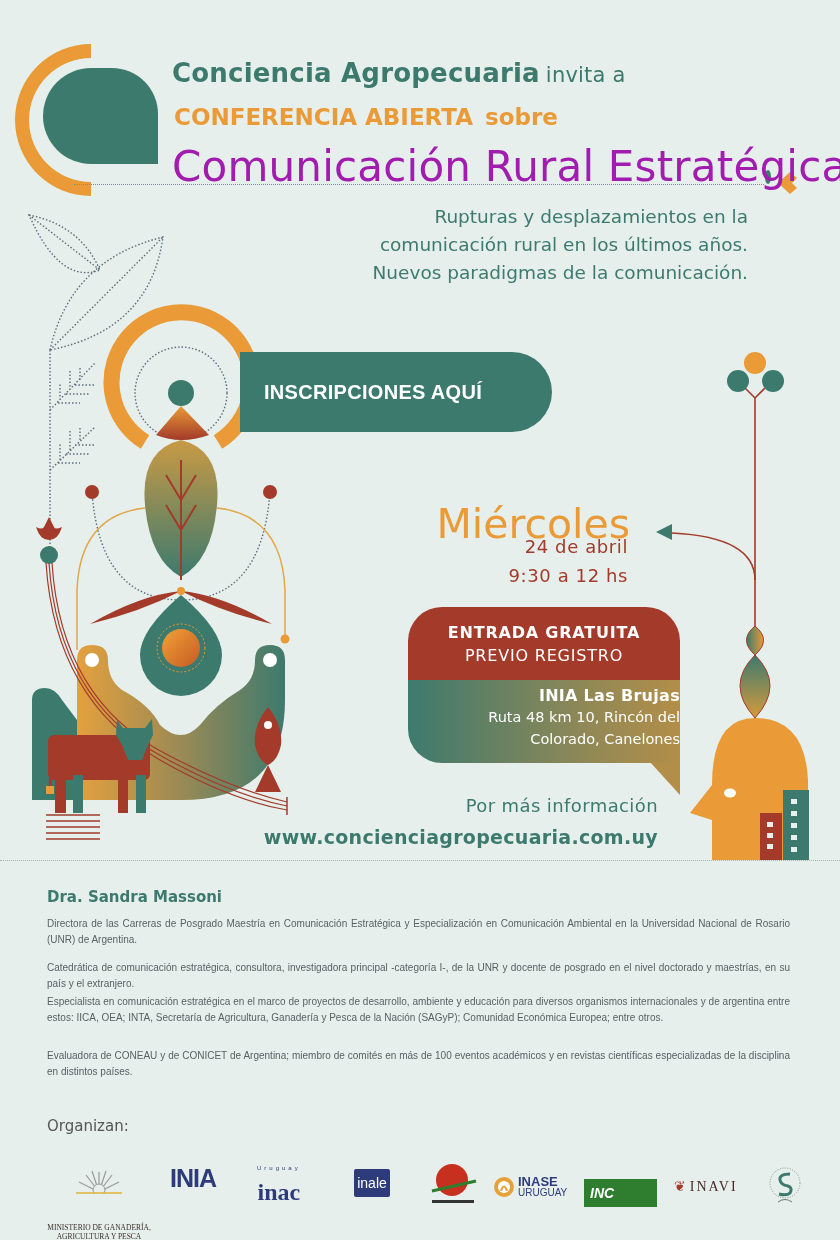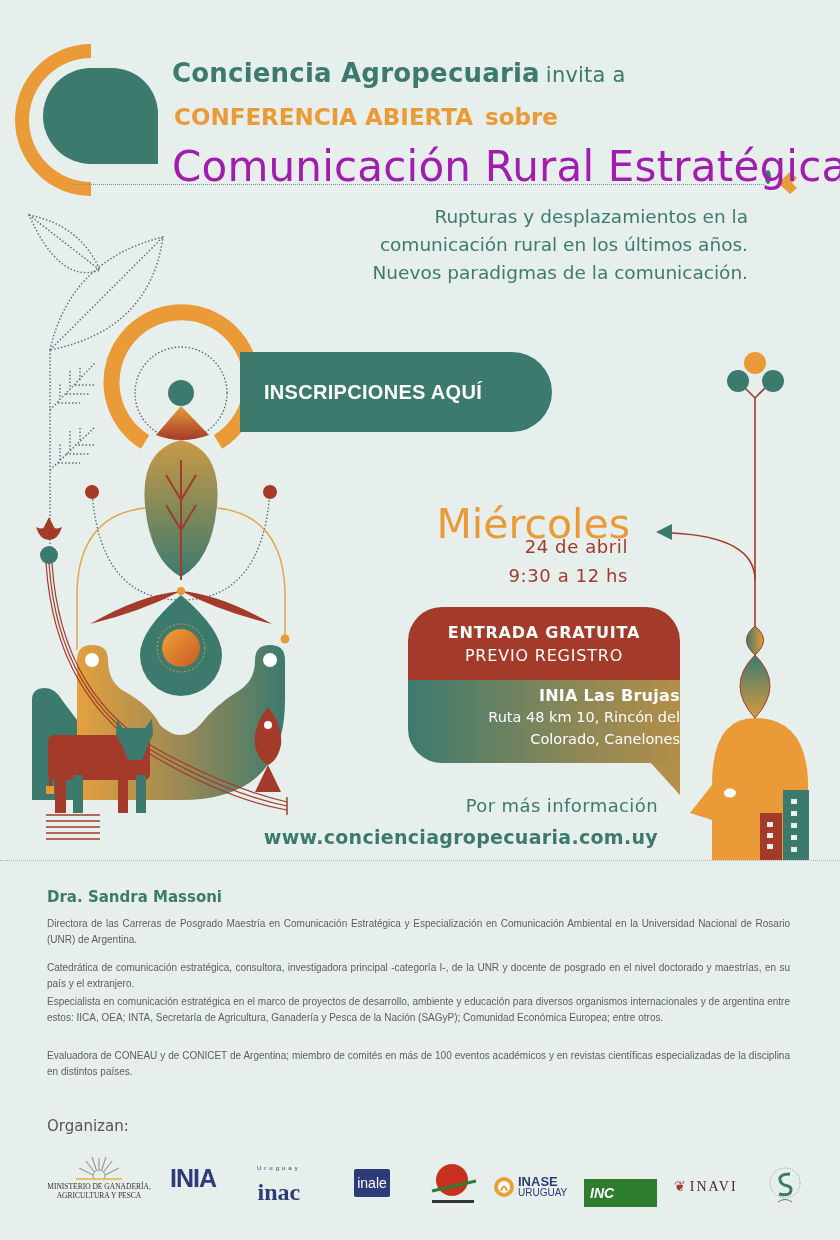--- a/index.html
+++ b/index.html
@@ -35,21 +35,21 @@
   .bottom-rule { left: 0; top: 860px; width: 840px; border-top: 1.5px dotted #a8b6b1; }
 
   
   .bio-name { left: 47px; top: 888px; font-size: 15px; font-weight: bold; color: #3d7a6e; }
   .bio { left: 47px; width: 743px; font-family: "Liberation Sans", sans-serif; font-size: 10px; line-height: 16px; color: #5a5f62; text-align: justify; }
   .b1 { top: 916px; } .b2 { top: 960px; } .b3 { top: 994px; } .b4 { top: 1048px; }
 
   .org-label { left: 47px; top: 1117px; font-size: 15px; color: #555; }
   .logos { left: 44px; top: 1150px; width: 770px; height: 60px; }
   .logo { position: absolute; display: flex; flex-direction: column; align-items: center; justify-content: center; }
-  .mgap { left: 0; top: 4px; width: 110px; }
+  .mgap { left: 0; top: 18px; width: 110px; gap: 27px; }
   .mgap .txt { font-family: "Liberation Serif", serif; font-size: 7.5px; color: #3a2f2a; text-align: center; line-height: 9px; margin-top: 2px; }
   .inia { left: 126px; top: 14px; font-family: "Liberation Sans", sans-serif; font-weight: bold; font-size: 25px; color: #2d3b7a; letter-spacing: -1px; }
   .inac { left: 213px; top: 6px; font-family: "Liberation Serif", serif; font-weight: bold; font-size: 24px; color: #2d3b7a; line-height: 24px; }
   .inac .uy { font-family: "Liberation Sans", sans-serif; font-size: 6px; color: #2d3b7a; letter-spacing: 3px; font-weight: normal; align-self: flex-end; }
   .inale { left: 310px; top: 19px; width: 36px; height: 28px; background: #2d3b7a; color: #fff; font-family: "Liberation Sans", sans-serif; font-size: 14px; border-radius: 2px; }
   .plan { left: 386px; top: 13px; }
   .inase { left: 449px; top: 26px; flex-direction: row; }
   .inase .t { font-family: "Liberation Sans", sans-serif; color: #2d3b7a; font-size: 13px; font-weight: bold; line-height: 12px; }
   .inase .t2 { font-family: "Liberation Sans", sans-serif; color: #2d3b7a; font-size: 10px; line-height: 10px; }
   .inc { left: 540px; top: 29px; width: 73px; height: 28px; background: #2f7d2e; color: #fff; font-family: "Liberation Sans", sans-serif; font-weight: bold; font-style: italic; font-size: 14px; align-items: flex-start; padding-left: 6px; }

